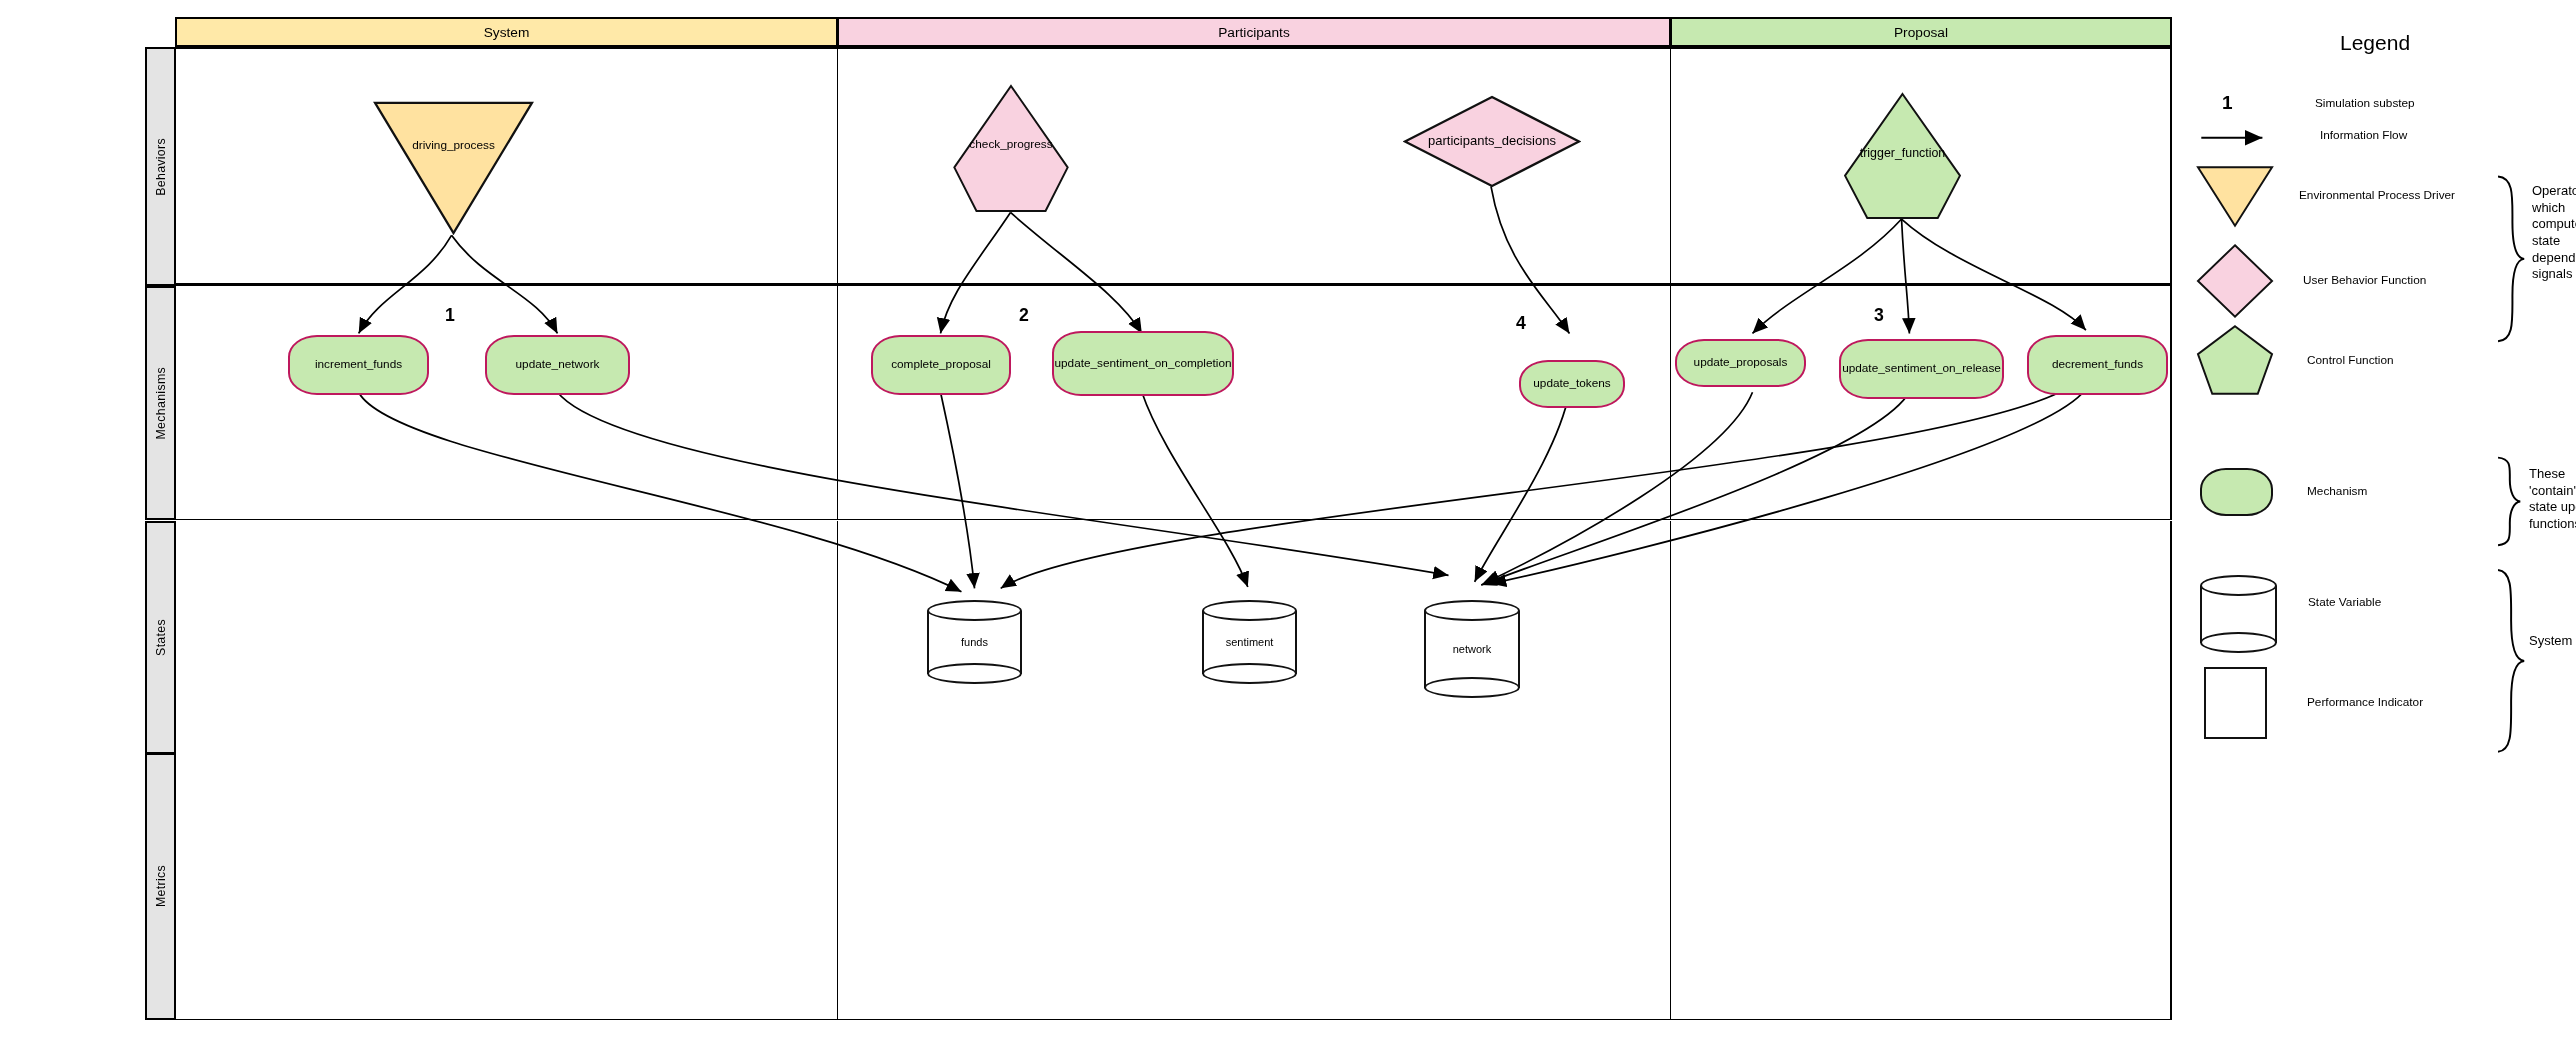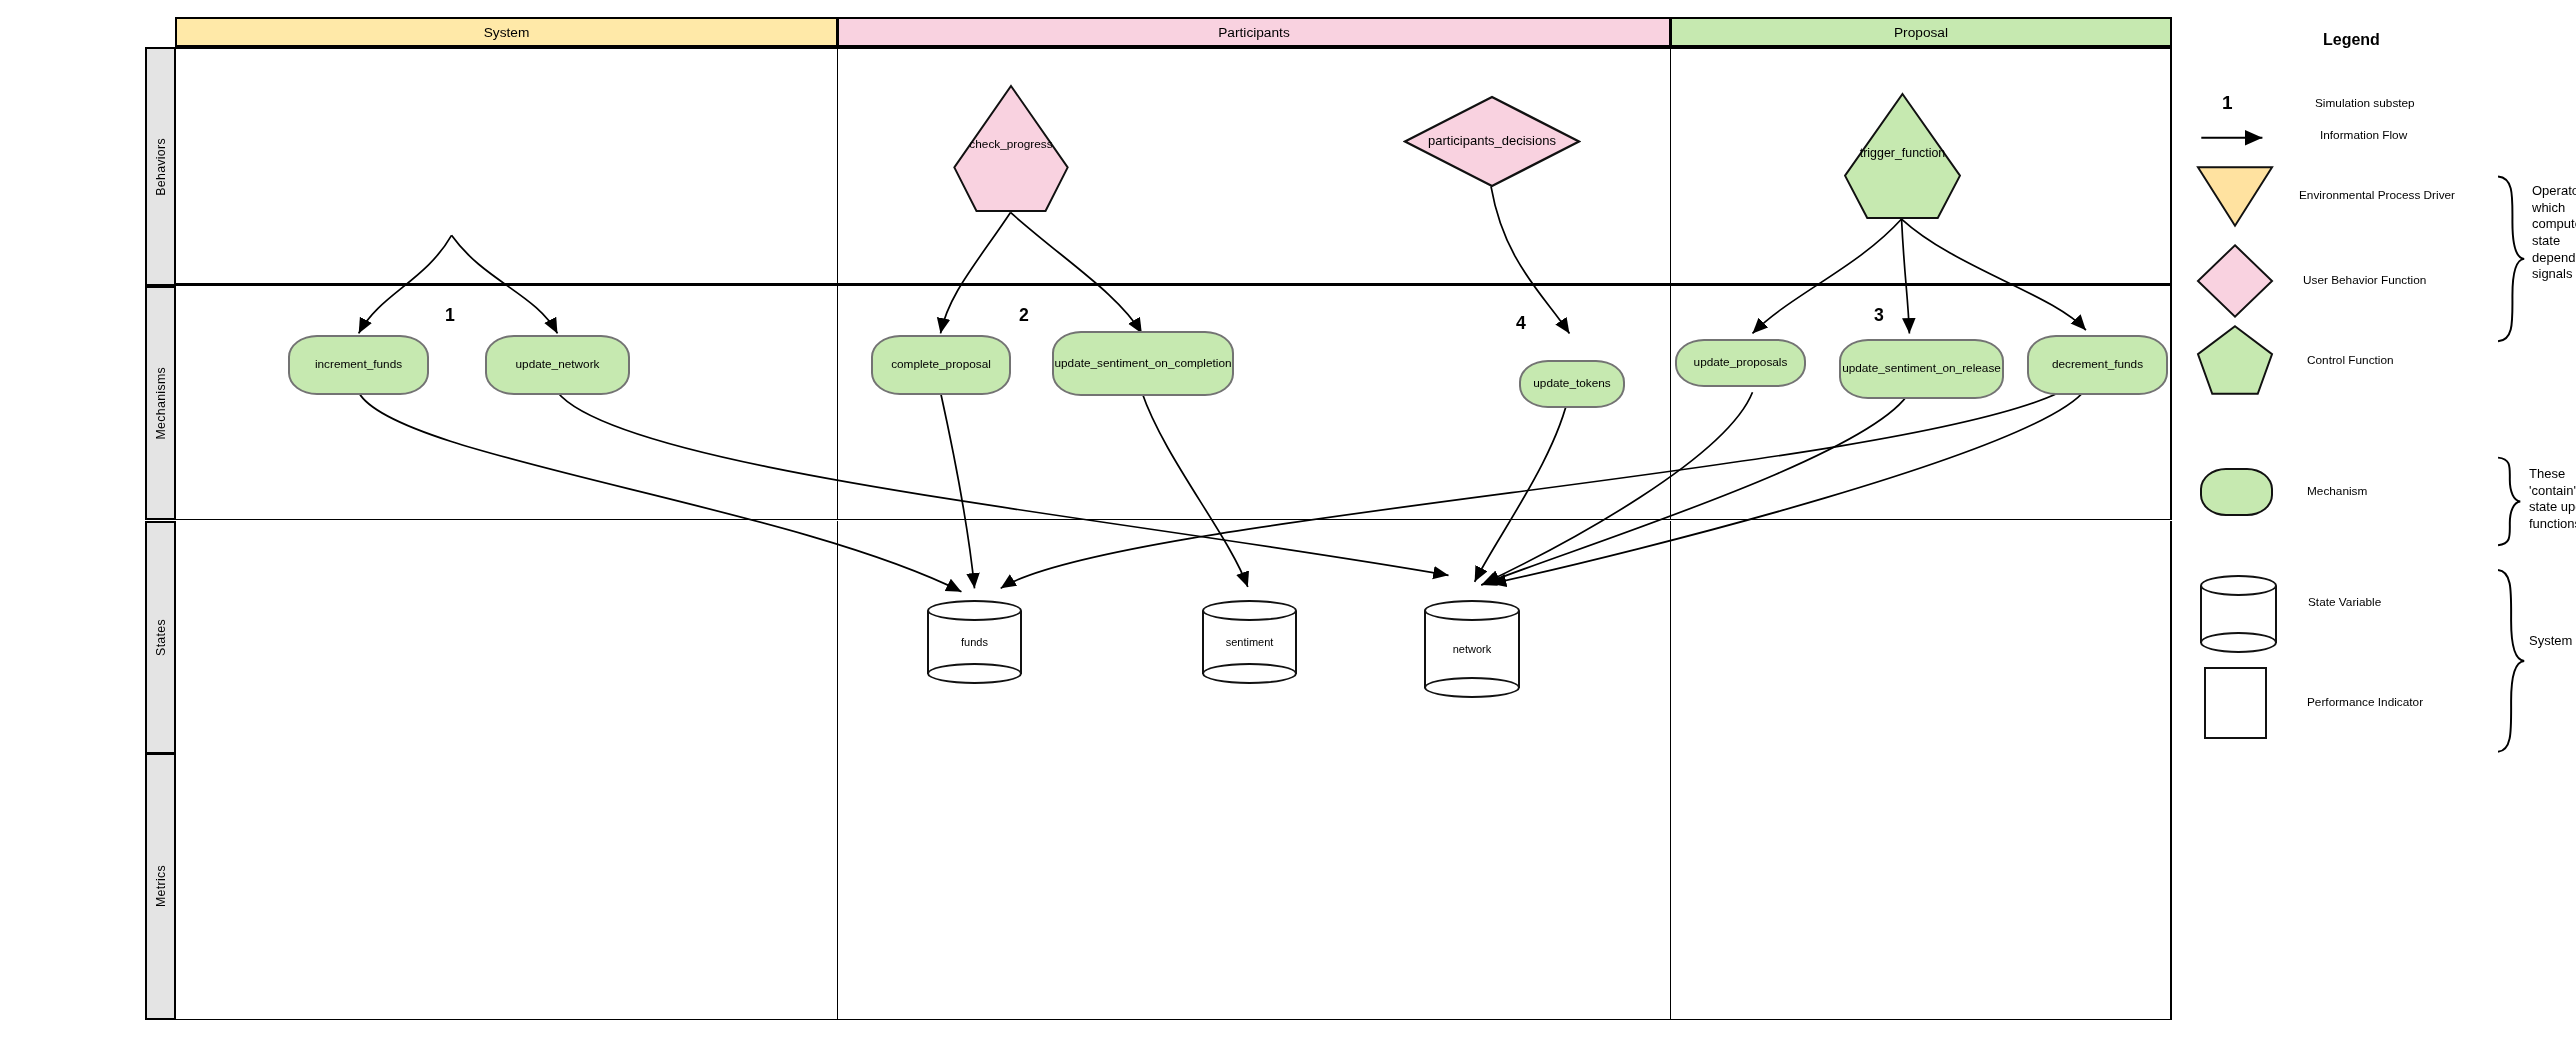--- a/index.html
+++ b/index.html
@@ -24,38 +24,38 @@
   .cell{position:absolute;border-left:1.3px solid #000;border-bottom:1.3px solid #000;
         box-sizing:border-box;background:#fff;}
   .cell.thickline{border-bottom:3.3px solid #000;}
   .cell.lastcol{border-right:2px solid #000;}
   .cell.toprow{border-top:2px solid #000;}
 
   
   .node{position:absolute;display:flex;align-items:center;justify-content:center;
         text-align:center;font-size:11.8px;line-height:1.15;}
 
-  .mech{border:2px solid #737373;background:#c6e9b0;
+  .mech{border:2px solid #be185d;background:#c6e9b0;
         border-radius:29px/22px;box-sizing:border-box;}
 
   .cylinder{box-sizing:border-box;}
   .cyl-body{position:absolute;left:0;right:0;top:10.5px;bottom:10.5px;
             border-left:2px solid #111;border-right:2px solid #111;background:#fff;}
   .cyl-top{position:absolute;left:0;right:0;top:0;height:21px;
            border:2px solid #111;border-radius:50%;background:#fff;box-sizing:border-box;}
   .cyl-bot{position:absolute;left:0;right:0;bottom:0;height:21px;
            border:2px solid #111;border-radius:50%;background:#fff;box-sizing:border-box;}
   .cyl-label{position:absolute;left:0;right:0;top:50%;transform:translateY(-50%);
              text-align:center;font-size:11px;}
 
   .substep{position:absolute;font-size:17.7px;font-weight:bold;}
 
   
   #legend{position:absolute;left:2171px;top:0;width:405px;height:1046px;}
-  .legend-title{position:absolute;font-size:16px;font-weight:bold;}
+  .legend-title{position:absolute;font-size:21px;font-weight:normal;margin-left:17px;}
   .legend-label{position:absolute;font-size:11.8px;white-space:nowrap;text-align:right;}
   .legend-num{position:absolute;font-size:19px;font-weight:bold;}
   .brace-text{position:absolute;font-size:13px;line-height:1.28;width:78px;}
   .leg-mech{position:absolute;border:2px solid #111;background:#c6e9b0;
             border-radius:26px/21px;box-sizing:border-box;}
   .leg-box{position:absolute;border:2px solid #111;background:#fff;box-sizing:border-box;}
 </style>
 </head>
 <body>
 
@@ -125,20 +125,26 @@
       <path d="M1438,600 C1460,700 1480,800 1490,900"></path>
       <path d="M1746,600 C1780,700 1880,820 1908,898"></path>
       <path d="M2400,600 C2380,700 2290,820 2255,890"></path>
       <path d="M2680,600 C2640,700 2400,830 2270,892"></path>
       <path d="M2920,600 C2860,700 2400,840 2265,895"></path>
       <path d="M3190,595 C3120,690 2500,845 2280,893"></path>
       <path d="M3150,600 C2900,720 1700,790 1530,900"></path>
     </g>
   </svg>
 
+  <div class="node" style="left:373px;top:101px;width:161px;height:134px;">
+    <svg width="161" height="134" style="position:absolute;left:0;top:0;" viewBox="0 0 246 205">
+      <polygon points="3,3 243,3 123,202" fill="#ffe2a0" stroke="#111" stroke-width="3.5"></polygon>
+    </svg>
+    <span style="position:absolute;top:38px;left:0;width:161px;text-align:center;font-size:11.8px;">driving_process</span>
+  </div>
 
   <div class="node" style="left:952px;top:84px;width:118px;height:129px;">
     <svg width="118" height="129" style="position:absolute;left:0;top:0;" viewBox="0 0 180 198">
       <polygon points="90,3 177,128 143,195 37,195 3,128" fill="#f9d2e0" stroke="#111" stroke-width="3"></polygon>
     </svg>
     <span style="position:absolute;top:54px;left:0;width:118px;text-align:center;font-size:11.8px;">check_progress</span>
   </div>
 
   <div class="node" style="left:1403px;top:95px;width:178px;height:93px;">
     <svg width="178" height="93" style="position:absolute;left:0;top:0;" viewBox="0 0 272 142">

